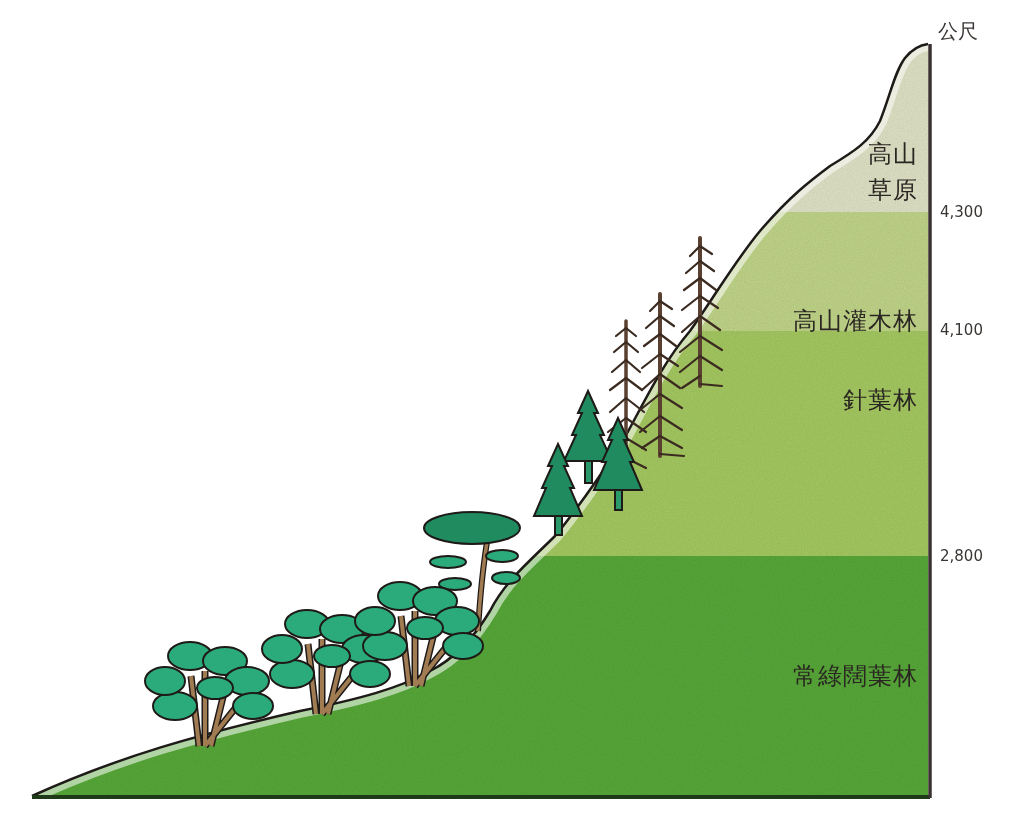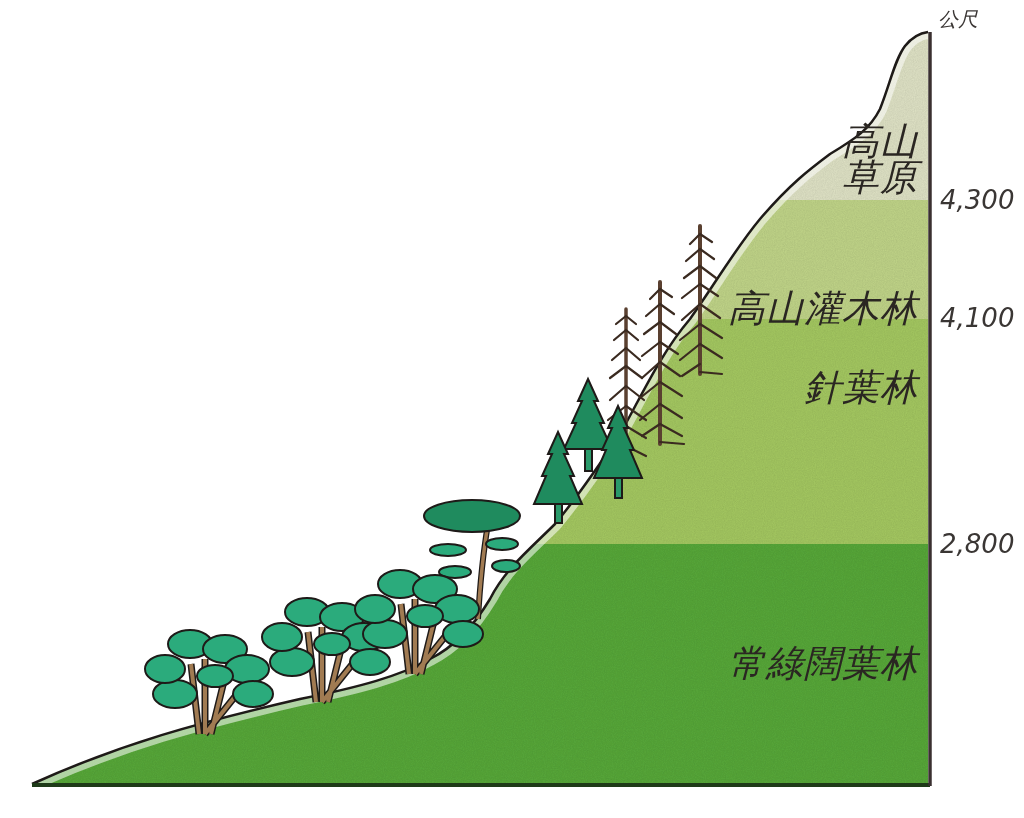--- a/index.html
+++ b/index.html
@@ -1,21 +1,21 @@
 <!DOCTYPE html>
 <html><head>
 <meta charset="utf-8">
 <style>
   html, body { margin:0; padding:0; background:#ffffff; }
   body { width:1024px; height:818px; position:relative; overflow:hidden;
          font-family:"DejaVu Sans","Liberation Sans",sans-serif; }
-  #diagram { position:absolute; left:0; top:4px; width:1024px; height:589px;font-style:italic; }
-  .zone-label { position:absolute; color:#2a2622; font-size:37px; line-height:34px;
+  #diagram { position:absolute; left:0; top:16px; width:1024px; height:589px; }
+  .zone-label { position:absolute; color:#2a2622; font-size:24px; line-height:34px;
                 letter-spacing:1px; white-space:nowrap; }
-  .alt-label { position:absolute; color:#3a3634; font-size:26px; line-height:22px; white-space:nowrap; }
+  .alt-label { position:absolute; color:#3a3634; font-size:15px; line-height:22px; white-space:nowrap; }
   .unit-label { position:absolute; color:#3a3634; font-size:20px; line-height:22px; }
 </style>
 </head>
 <body>
 
 <div id="diagram">
   <svg width="1024" height="818" viewBox="0 0 1024 818">
     <defs>
       <filter id="grain" x="0" y="0" width="100%" height="100%">
         <feTurbulence type="fractalNoise" baseFrequency="0.9" numOctaves="2" seed="4" result="n"></feTurbulence>

